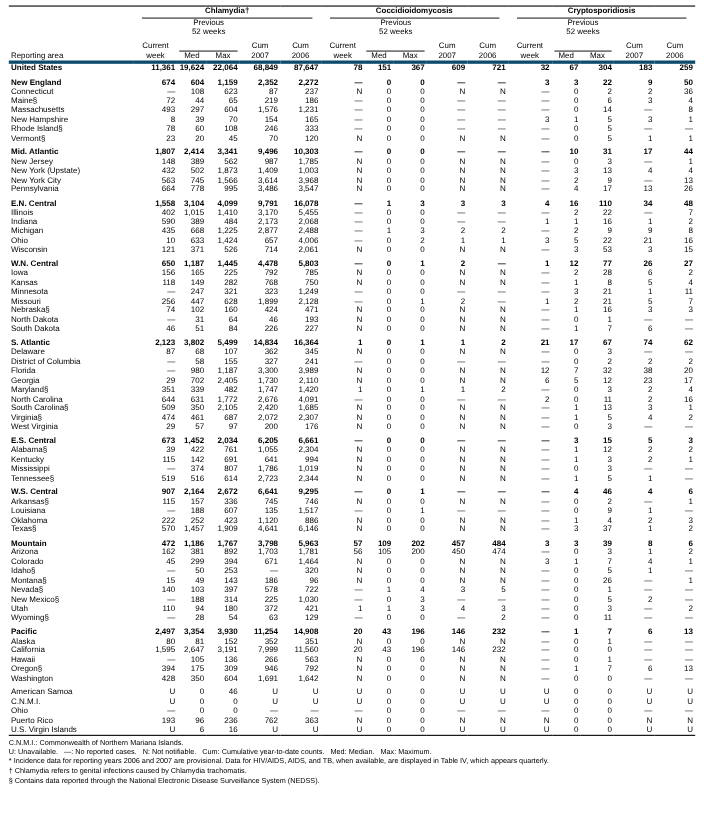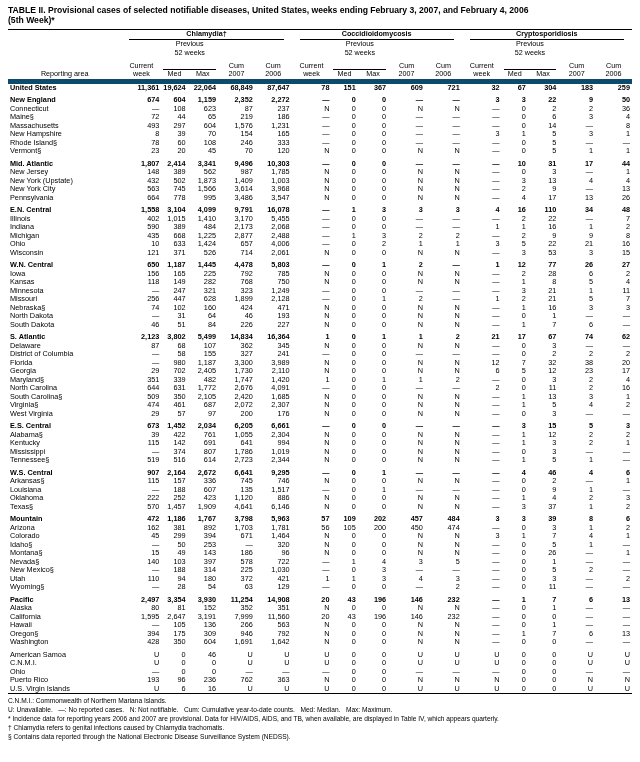--- a/index.html
+++ b/index.html
@@ -19,44 +19,40 @@
   th, td {
     padding:0 2px; line-height:8.5px; font-weight:normal;
     white-space:nowrap; overflow:hidden;
   }
   col.c-area { width:108px; }
   col.c-cur  { width:38px; }
   col.c-med  { width:25px; }
   col.c-max  { width:29px; }
   col.c-cum  { width:35px; }
   thead th { text-align:center; vertical-align:bottom; font-size:7.2px; }
-  th.area-h { text-align:center; vertical-align:bottom; }
+  th.area-h { text-align:left; vertical-align:bottom; }
   .grp-line {
     border-bottom:1px solid #000000; margin:0 6px; padding-bottom:1px;
     font-weight:bold; text-align:center;
   }
   th.prev .prev-line { border-bottom:1px solid #000; padding-bottom:12px; }
   th.stack span, th.prev span { display:block; text-align:center; }
-  .hb { border-bottom:5px solid #0c4a6e; }
+  .hb { border-bottom:3px solid #0c4a6e; }
   tbody td.num { text-align:right; }
   tbody td.area { text-align:left; }
   tbody tr.bold td { font-weight:bold; }
   tbody tr.spacer td { height:4px; line-height:4px; padding:0; }
   .footnotes { margin-top:3px; font-size:6.6px; line-height:1.35; }
   .footnote { white-space:pre-wrap; }
 </style>
 </head>
 <body>
 
 <div class="page">
 
-  <div class="title">
-    <span>TABLE II. Provisional cases of selected notifiable diseases, United States, weeks ending February 3, 2007, and February 4, 2006</span><br>
-    <span>(5th Week)*</span>
-  </div>
 
   <table>
     <colgroup>
       <col class="c-area">
       <col class="c-cur">
         <col class="c-med">
         <col class="c-max">
         <col class="c-cum">
         <col class="c-cum">
       <col class="c-cur">

